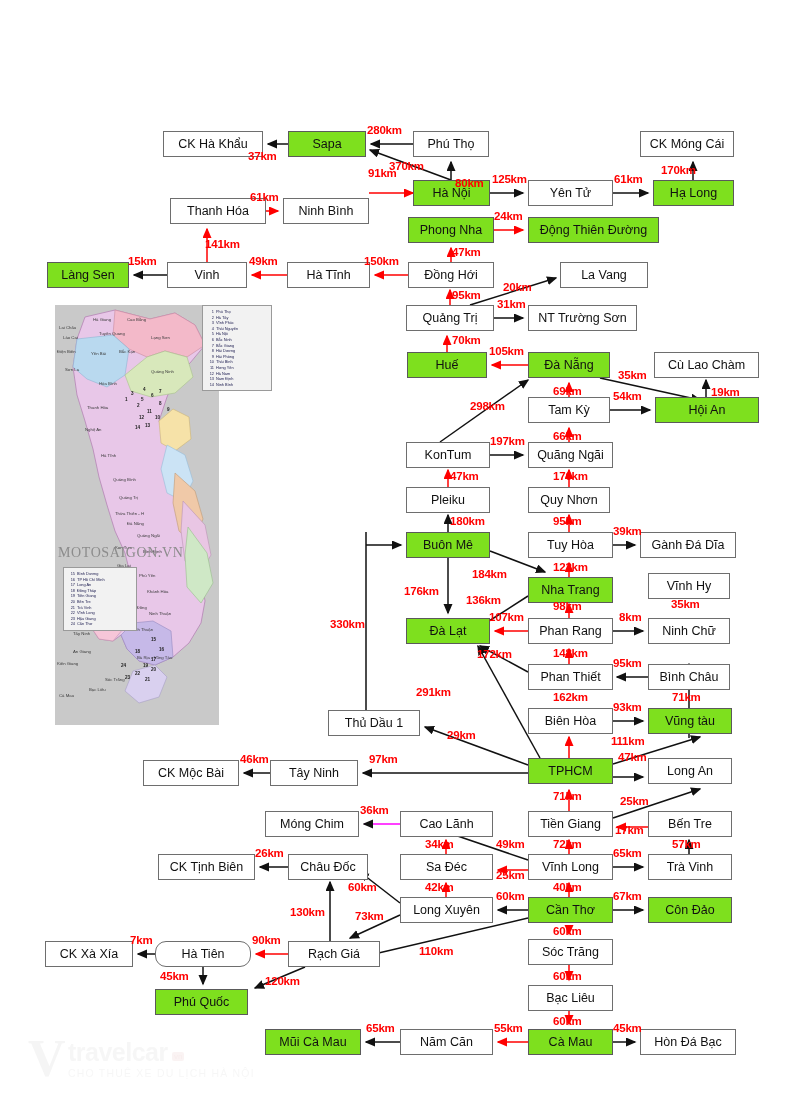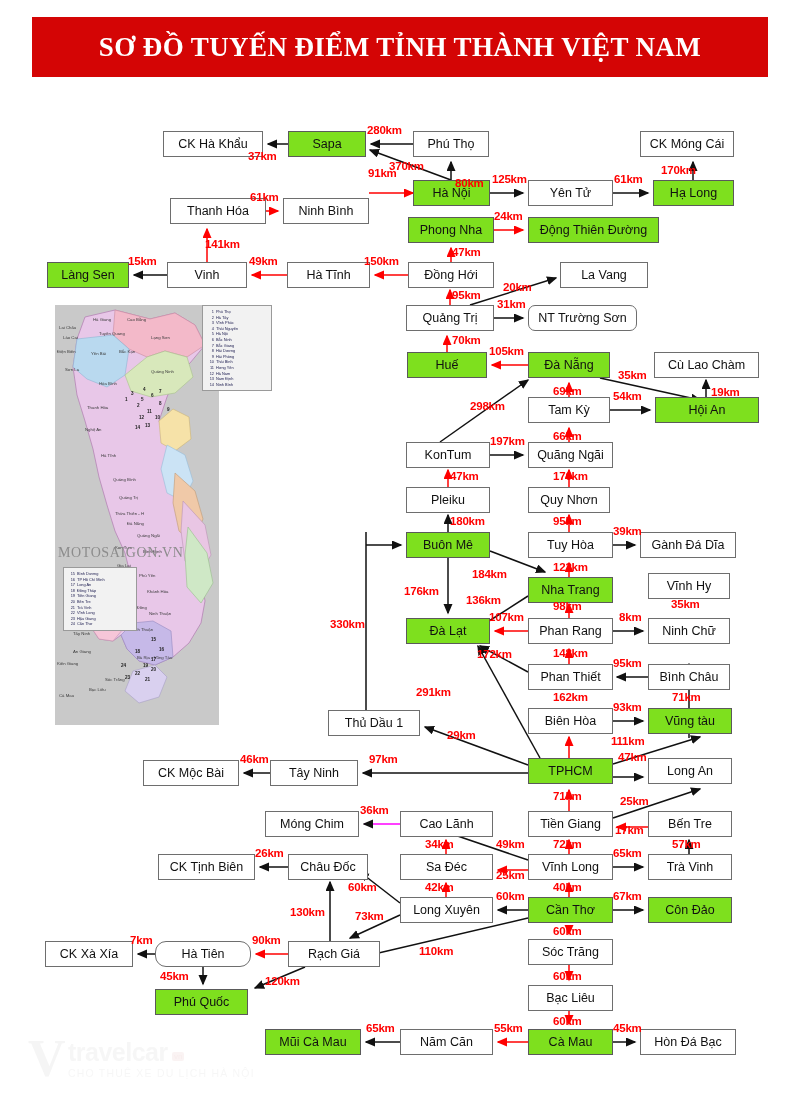--- a/index.html
+++ b/index.html
@@ -70,23 +70,20 @@
   }
 
   
   #edges{position:absolute;left:0;top:0;width:800px;height:1100px;overflow:visible;}
 </style>
 </head>
 <body>
 
 <div id="stage">
 
-  <div id="title-banner">
-    <span class="ttl">SƠ ĐỒ TUYẾN ĐIỂM TỈNH THÀNH VIỆT NAM</span>
-  </div>
 
   <div id="map-inset">
     <div class="mapbg"></div>
     <svg width="250" height="420" style="position:absolute;left:0;top:0;">
 
       <path d="M30,12 L60,5 L95,14 L120,8 L140,20 L150,40 L135,58 L120,72 L112,92 L104,116
                L112,140 L120,168 L128,196 L133,222 L140,248 L146,272 L150,296 L146,318
                L134,338 L118,352 L100,360 L84,356 L72,344 L66,330 L58,336 L44,334
                L36,322 L40,306 L52,298 L64,300 L72,292 L76,272 L70,248 L60,226
                L52,200 L44,172 L38,144 L30,116 L22,90 L18,62 L22,34 Z" fill="#e8c7e8" stroke="#b07bb0" stroke-width="0.7"></path>
@@ -316,21 +313,21 @@
       <div class="node" style="left: 528px; top: 180px; width: 85px; height: 26px;">Yên Tử</div>
       <div class="node green" style="left: 653px; top: 180px; width: 81px; height: 26px;">Hạ Long</div>
       <div class="node green" style="left: 408px; top: 217px; width: 86px; height: 26px;">Phong Nha</div>
       <div class="node green" style="left: 528px; top: 217px; width: 131px; height: 26px;">Động Thiên Đường</div>
       <div class="node green" style="left: 47px; top: 262px; width: 82px; height: 26px;">Làng Sen</div>
       <div class="node" style="left: 167px; top: 262px; width: 80px; height: 26px;">Vinh</div>
       <div class="node" style="left: 287px; top: 262px; width: 83px; height: 26px;">Hà Tĩnh</div>
       <div class="node" style="left: 408px; top: 262px; width: 86px; height: 26px;">Đồng Hới</div>
       <div class="node" style="left: 560px; top: 262px; width: 88px; height: 26px;">La Vang</div>
       <div class="node" style="left: 406px; top: 305px; width: 88px; height: 26px;">Quảng Trị</div>
-      <div class="node" style="left: 528px; top: 305px; width: 109px; height: 26px; border-radius: 7px;">NT Trường Sơn</div>
+      <div class="node" style="left: 528px; top: 305px; width: 109px; height: 26px;">NT Trường Sơn</div>
       <div class="node green" style="left: 407px; top: 352px; width: 80px; height: 26px;">Huế</div>
       <div class="node green" style="left: 528px; top: 352px; width: 82px; height: 26px;">Đà Nẵng</div>
       <div class="node" style="left: 654px; top: 352px; width: 105px; height: 26px;">Cù Lao Chàm</div>
       <div class="node" style="left: 528px; top: 397px; width: 82px; height: 26px;">Tam Kỳ</div>
       <div class="node green" style="left: 655px; top: 397px; width: 104px; height: 26px;">Hội An</div>
       <div class="node" style="left: 406px; top: 442px; width: 84px; height: 26px;">KonTum</div>
       <div class="node" style="left: 528px; top: 442px; width: 85px; height: 26px;">Quãng Ngãi</div>
       <div class="node" style="left: 406px; top: 487px; width: 84px; height: 26px;">Pleiku</div>
       <div class="node" style="left: 528px; top: 487px; width: 82px; height: 26px;">Quy Nhơn</div>
       <div class="node green" style="left: 406px; top: 532px; width: 84px; height: 26px;">Buôn Mê</div>

